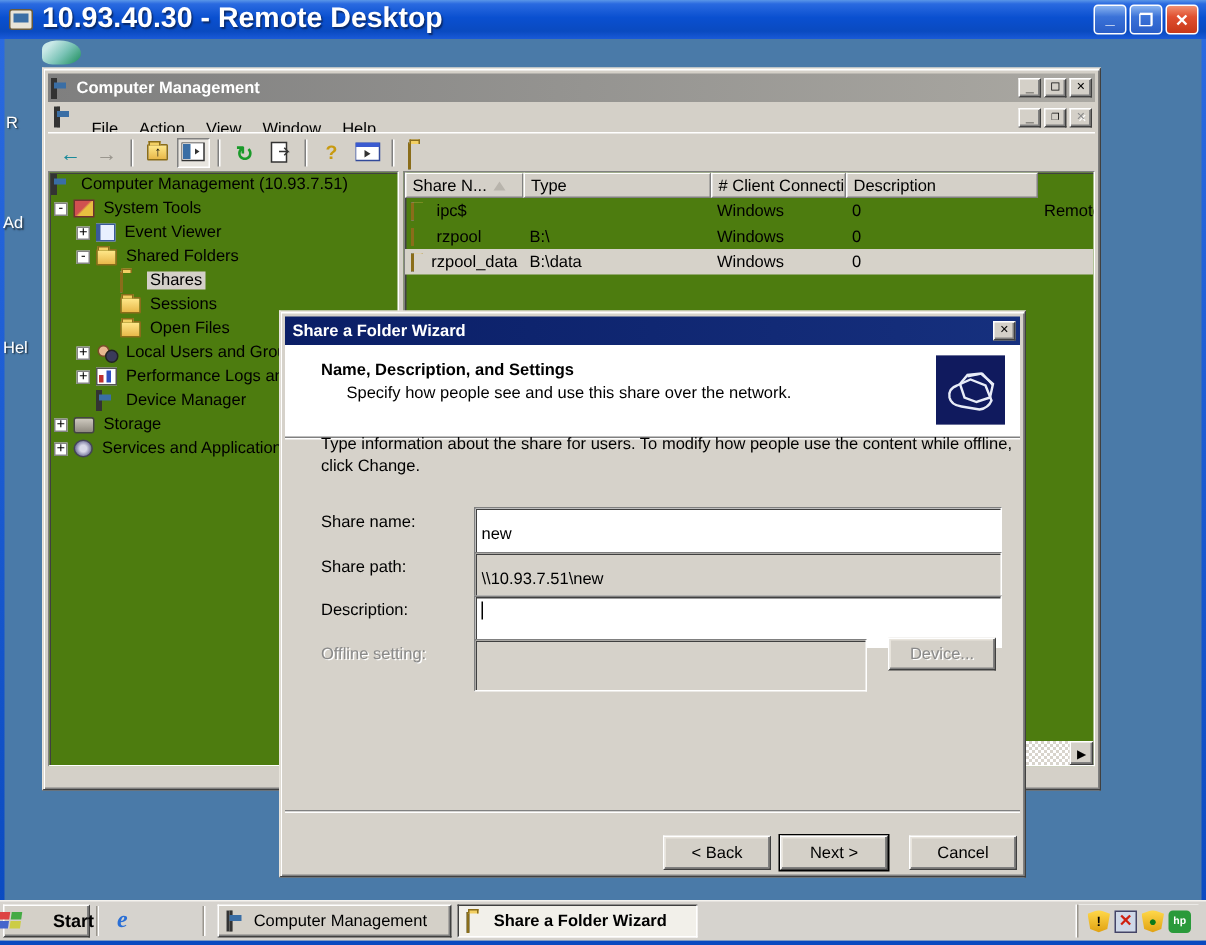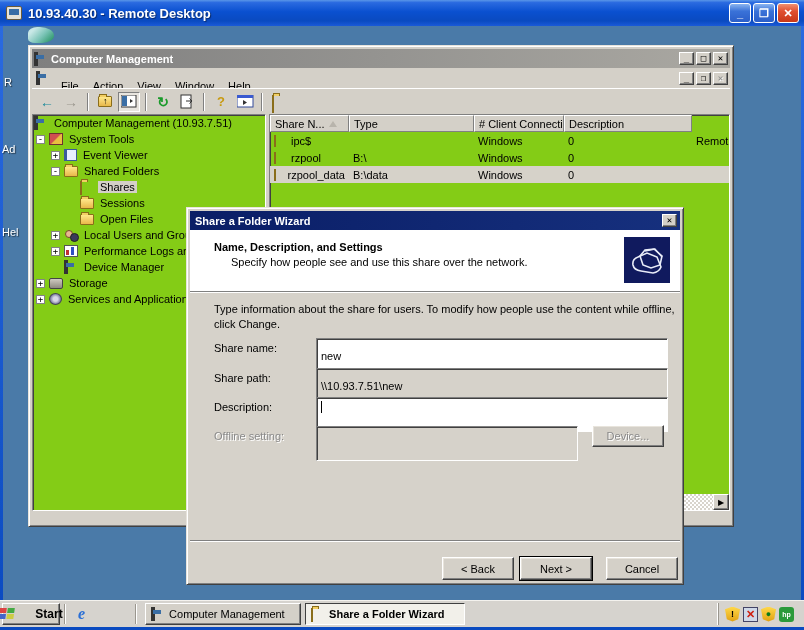--- a/index.html
+++ b/index.html
@@ -4,21 +4,21 @@
 <style>
   * { margin:0; padding:0; box-sizing:border-box; }
   html,body { width:804px; height:630px; overflow:hidden; }
   body { font-family:"Liberation Sans", sans-serif; font-size:11px; color:#000; }
   #screen { position:relative; width:804px; height:630px; background:#4a7aa8; overflow:hidden; }
 
   
   .rd-titlebar { position:absolute; left:0; top:0; width:804px; height:26px;
     background:linear-gradient(180deg,#5a96e8 0%,#2a6ae0 10%,#0a50d0 45%,#0a4ac0 80%,#1a5ad8 100%);
     display:flex; align-items:center; }
-  .rd-title { color:#fff; font-weight:bold; font-size:13px; margin-left:6px; text-shadow:1px 1px 1px #0a2a6a; }
+  .rd-title { color:#fff; font-weight:bold; font-size:19px; margin-left:6px; text-shadow:1px 1px 1px #0a2a6a; }
   .rd-icon { width:16px; height:14px; margin-left:6px; position:relative; background:#e8e4d8; border:1px solid #6a5a3a; border-radius:2px; }
   .rd-icon::before { content:""; position:absolute; left:2px; top:2px; right:2px; bottom:4px; background:#3a6ea5; }
   .rd-buttons { margin-left:auto; display:flex; gap:2px; margin-right:5px; }
   .xpbtn { width:22px; height:20px; border-radius:3px; border:1px solid #fff;
     background:linear-gradient(180deg,#8ab4f0 0%,#3a72d8 40%,#2a5ec8 100%);
     color:#fff; font-weight:bold; font-size:11px; display:flex; align-items:center; justify-content:center; }
   .xpbtn.close { background:linear-gradient(180deg,#f09070 0%,#e05030 40%,#c83818 100%); }
   .frame-edge { position:absolute; background:linear-gradient(180deg,#2a6ae0,#0a4ac0); }
   #edge-l { left:0; top:26px; width:3px; height:601px; }
   #edge-r { left:801px; top:26px; width:3px; height:601px; }
@@ -41,21 +41,21 @@
   .cm-titlebar { position:absolute; left:3px; top:3px; right:3px; height:19px;
     background:linear-gradient(90deg,#7f7f7f,#aaa8a2); display:flex; align-items:center; padding:0 2px; }
   .cm-title { color:#fff; font-weight:bold; font-size:11px; margin-left:3px; }
   .cm-menubar { position:absolute; left:3px; top:22px; right:3px; height:20px; display:flex; align-items:center; background:#d4d0c8; }
   .menu-item { padding:2px 7px;margin-top:15px; }
   .cm-toolbar { position:absolute; left:3px; top:42px; right:3px; height:26px; display:flex; align-items:center; gap:2px;
     border-top:1px solid #fff; background:#d4d0c8; padding-left:4px; }
   .tbsep { width:2px; height:18px; border-left:1px solid #808080; border-right:1px solid #fff; margin:0 3px; }
   .tbico { width:22px; height:20px; display:flex; align-items:center; justify-content:center; font-size:14px; }
   .cm-body { position:absolute; left:3px; top:68px; right:3px; bottom:15px; display:flex; background:#d4d0c8; }
-  .pane { background:#84cc16; border:1px solid; border-color:#808080 #fff #fff #808080; box-shadow:inset 1px 1px 0 #404040; overflow:hidden; }
+  .pane { background:#4d7c0f; border:1px solid; border-color:#808080 #fff #fff #808080; box-shadow:inset 1px 1px 0 #404040; overflow:hidden; }
   #treepane { width:234px; }
   #splitter { width:3px; }
   #listpane { flex:1; position:relative; }
   .cm-footer { position:absolute; left:3px; bottom:3px; right:3px; height:12px; background:#d4d0c8; }
 
   
   .titem { display:flex; align-items:center; height:16px; white-space:nowrap; padding-left:1px; }
   .titem.lv2 { padding-left:16px; } .titem.lv3 { padding-left:32px; }
   .exp { width:9px; height:9px; border:1px solid #848484; background:#fff; font-size:9px; line-height:7px; text-align:center;
     font-family:"DejaVu Sans Mono",monospace; margin:0 4px 0 2px; flex:none; }
@@ -101,21 +101,21 @@
   #wiz { position:absolute; left:186px; top:207px; width:498px; height:378px; background:#d6d2ca;
     border:1px solid; border-color:#e8e4dc #404040 #404040 #e8e4dc; box-shadow:inset 1px 1px 0 #fff, inset -1px -1px 0 #808080; }
   .wiz-titlebar { position:absolute; left:3px; top:3px; right:3px; height:19px;
     background:linear-gradient(90deg,#0a1e66,#16307e); display:flex; align-items:center; padding:0 3px; }
   .wiz-title { color:#fff; font-weight:bold; font-size:11px; margin-left:2px; }
   .wiz-header { position:absolute; left:3px; top:22px; right:3px; height:62px; background:#fff; border-bottom:1px solid #808080; box-shadow:0 1px 0 #fff; }
   .wiz-heading { position:absolute; left:24px; top:11px; font-weight:bold; }
   .wiz-subheading { position:absolute; left:41px; top:26px; }
   .wiz-art { position:absolute; right:10px; top:7px; width:46px; height:46px; background:#101a5e; }
   .wiz-art svg { display:block; }
-  .wiz-instr { position:absolute; left:27px; top:94px; width:462px; line-height:15px; }
+  .wiz-instr { position:absolute; left:27px; top:81px; width:462px; line-height:15px; }
   .frow-label { position:absolute; left:27px; }
   .frow-label.disabled { color:#8a8a8a; text-shadow:1px 1px 0 #fff; }
   .tfield { position:absolute; left:129px; height:35px; background:#fff; border:1px solid; border-color:#808080 #fff #fff #808080;
     box-shadow:inset 1px 1px 0 #404040; font-family:"Liberation Sans",sans-serif; font-size:11px; padding:0 4px; outline:none; }
   .tfield:disabled, .tfield.readonly { background:#d6d2ca; color:#000; }
   .caret { position:absolute; width:1px; height:12px; background:#000; }
   .btn { background:#d4d0c8; border:1px solid; border-color:#fff #404040 #404040 #fff; box-shadow:inset -1px -1px 0 #808080, inset 1px 1px 0 #e8e4dc;
     font-family:"Liberation Sans",sans-serif; font-size:11px; display:flex; align-items:center; justify-content:center; }
   .btn.default { box-shadow:0 0 0 1px #000, inset -1px -1px 0 #808080, inset 1px 1px 0 #e8e4dc; }
   .btn.disabled { color:#8a8a8a; text-shadow:1px 1px 0 #fff; }

